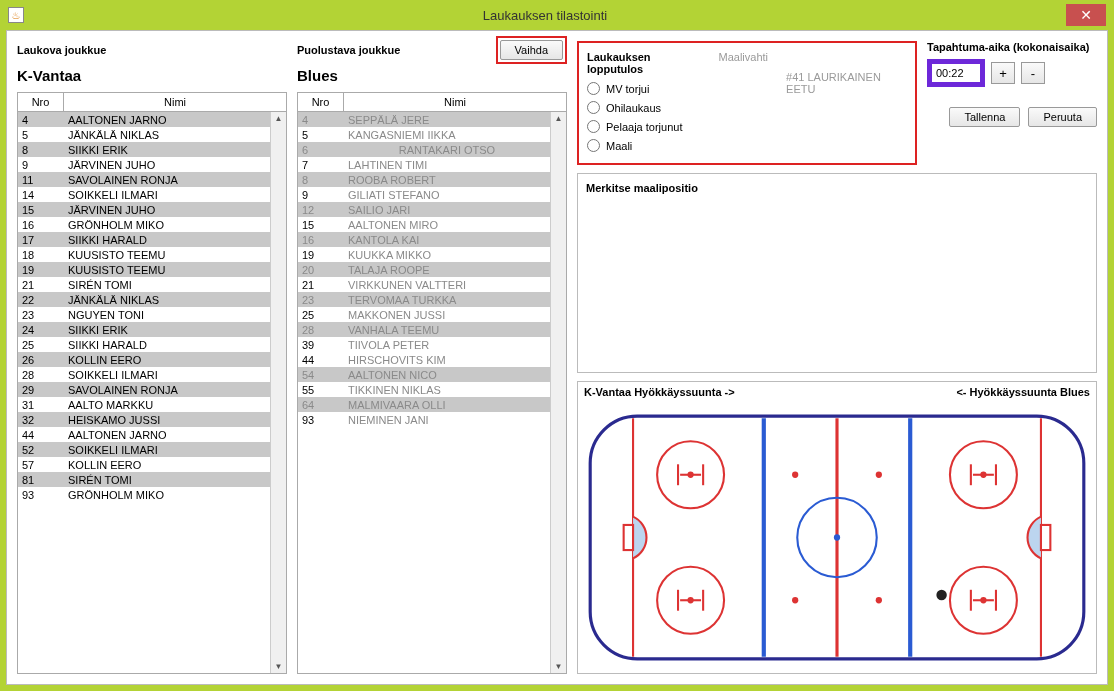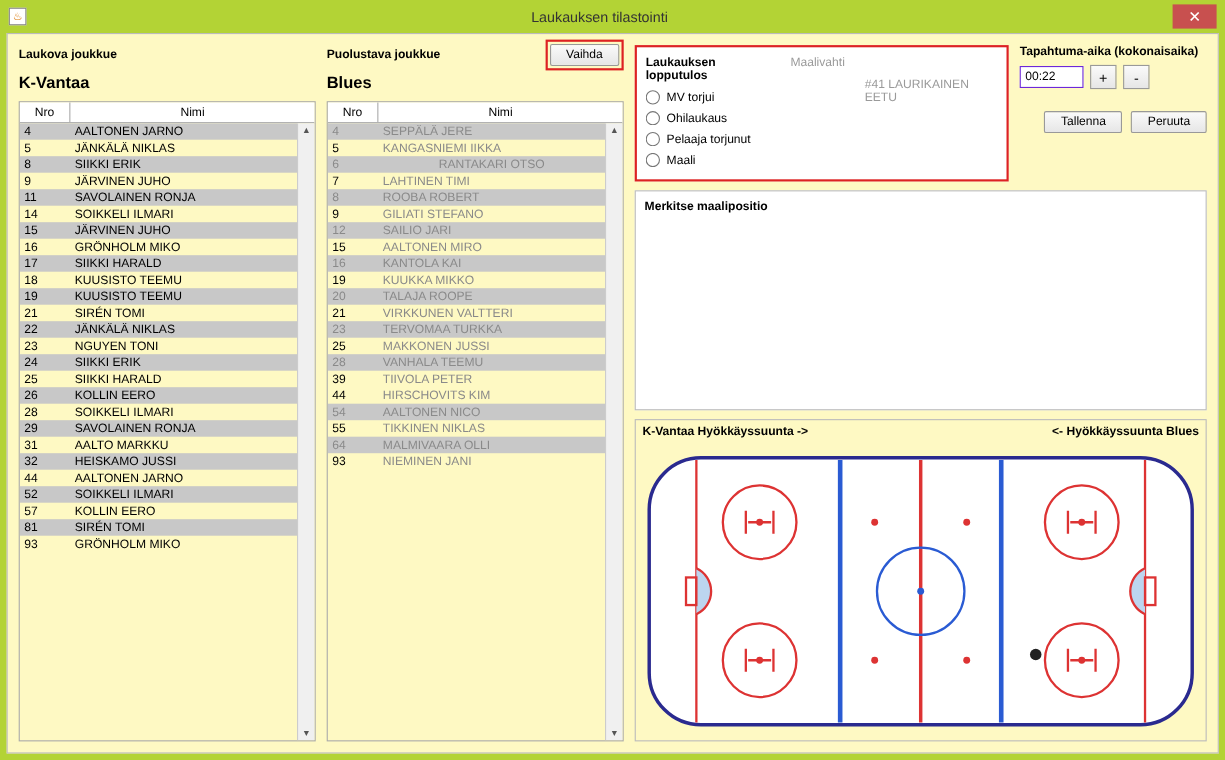--- a/index.html
+++ b/index.html
@@ -1,21 +1,21 @@
 <!DOCTYPE html>
 <html><head>
 <meta charset="utf-8">
 <style>
   * { box-sizing: border-box; margin: 0; padding: 0; font-family: Arial, sans-serif; font-size: 11px; }
   body { background: #b3d335; padding: 0; }
   .titlebar { height: 30px; display: flex; align-items: center; padding: 0 8px; position: relative; }
   .titlebar-icon { width: 16px; height: 16px; background: #fff; border: 1px solid #888; display:inline-flex; align-items:center; justify-content:center; font-size:10px; color:#d97706;}
   .titlebar-title { flex: 1; text-align: center; font-size: 13px; color: #333; }
   .close-btn { width: 40px; height: 22px; background: #c8504f; color: #fff; display: flex; align-items: center; justify-content: center; font-size: 14px; cursor: pointer;}
-  .inner { background: #fef9c3; margin: 0 6px 6px 6px; border: 1px solid #bbb; padding: 10px; height: 655px; display: flex; gap: 10px; }
+  .inner { background: #ffffff; margin: 0 6px 6px 6px; border: 1px solid #bbb; padding: 10px; height: 655px; display: flex; gap: 10px; }
   .col-left, .col-mid { width: 270px; display: flex; flex-direction: column; }
   .col-right { flex: 1; display: flex; flex-direction: column; gap: 8px; }
   .sect-title { font-weight: bold; font-size: 11px; margin-bottom: 8px; height:18px; display:flex; align-items:center; justify-content:space-between;}
   .team-name { font-weight: bold; font-size: 15px; margin-bottom: 8px; }
   .btn { background: linear-gradient(#fafafa,#e6e6e6); border: 1px solid #999; padding: 3px 14px; cursor: pointer; font-size: 11px; border-radius:2px;}
   .vaihda-wrap { border: 2px solid #d22; padding: 2px; }
   .table-wrap { border: 1px solid #aaa; flex: 1; overflow: hidden; display:flex; flex-direction:column; }
   .thead { display: flex; background: #fff; border-bottom: 1px solid #aaa; }
   .th-nro { width: 46px; text-align: center; padding: 3px 0; border-right: 1px solid #aaa; font-weight: normal;}
   .th-nimi { flex: 1; text-align: center; padding: 3px 0; font-weight: normal;}
@@ -30,21 +30,21 @@
   .dimmed .cell-nro, .dimmed .cell-nimi, .dimmed-text { color: #9a9a9a; }
   .panel { border: 1px solid #bbb; background: #fff; padding: 8px; }
   .panel-red { border: 2px solid #d22; }
   .radio-row { display: flex; align-items: center; gap: 6px; padding: 3px 0; }
   .radio-row input { margin: 0; }
   .goalie-row{display:flex; gap:18px; align-items:flex-start;}
   .right-top{display:flex; gap:10px; align-items:flex-start;}
   .right-top .panel-red{flex:0 0 340px;}
   .time-block{font-weight:bold; font-size:11px;}
   .time-ctrl{display:flex; gap:6px; margin-top:6px; align-items:center;}
-  .time-input{width:58px; border:1px solid #6d28d9; padding:3px 4px; font-size:11px;}
+  .time-input{width:58px; border:5px solid #6d28d9; padding:3px 4px; font-size:11px;}
   .sq-btn{width:24px; height:22px; border:1px solid #999; background:linear-gradient(#fafafa,#e6e6e6); cursor:pointer; display:flex; align-items:center; justify-content:center; font-size:13px;}
   .save-row{margin-top:20px; display:flex; gap:8px; justify-content:flex-end;}
   .rink-panel{flex:1; border:1px solid #bbb; display:flex; flex-direction:column;}
   .rink-head{display:flex; justify-content:space-between; padding:4px 6px; font-weight:bold; font-size:10px;}
   .rink-svg{flex:1; padding:8px;}
   .mark-panel{height:200px;}
 </style>
 </head>
 <body>
 

